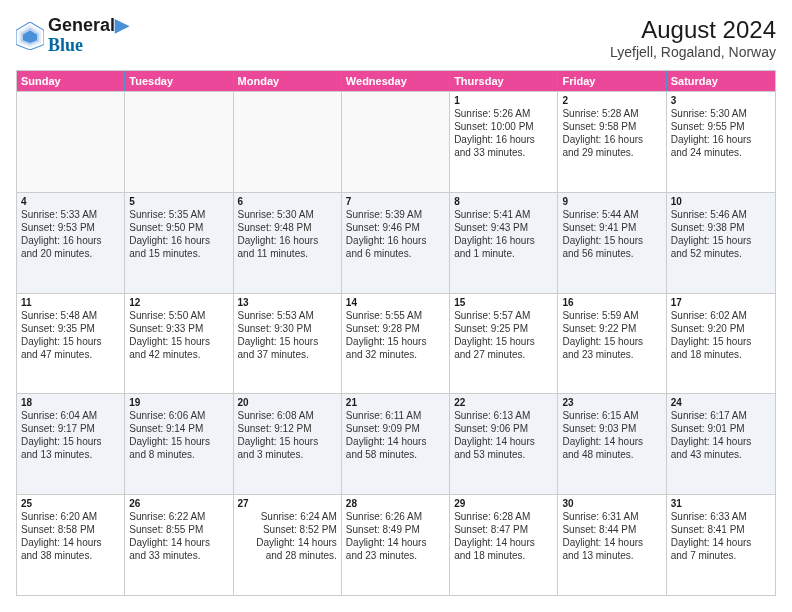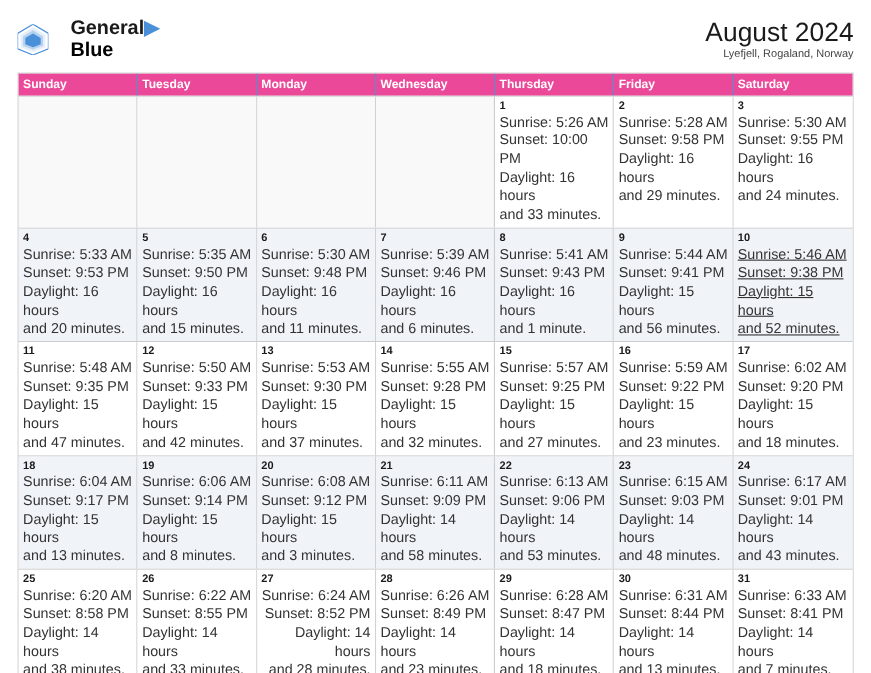--- a/index.html
+++ b/index.html
@@ -19,21 +19,21 @@
     }
     .header {
       display: flex;
       justify-content: space-between;
       align-items: flex-start;
       margin-bottom: 10px;
     }
     .logo {
       display: flex;
       align-items: center;
-      gap: 20px;
+      gap: 4px;
     }
     .logo-text {
       font-size: 18px;
       font-weight: bold;
       color: #1a1a1a;
       line-height: 1.1;
     }
     .logo-text span {
       color: #4a90d9;
     }
@@ -43,21 +43,21 @@
     }
     .title-block {
       text-align: right;
     }
     .main-title {
       font-size: 24px;
       font-weight: normal;
       color: #1a1a1a;
     }
     .subtitle {
-      font-size: 10px;
+      font-size: 14px;
       color: #444;
     }
     .calendar {
       flex: 1;
       display: flex;
       flex-direction: column;
       border: 1px solid #ccc;
     }
     .cal-header {
       display: grid;
@@ -95,40 +95,40 @@
     .cal-cell:last-child { border-right: none; }
     .cal-cell.empty { background: #f9f9f9; }
     .cal-cell.shaded { background: #f0f4f8; }
     .day-num {
       font-size: 10px;
       font-weight: bold;
       color: #1a1a1a;
       margin-bottom: 1px;
     }
     .day-info {
-      font-size: 13px;
+      font-size: 10px;
       color: #333;
       line-height: 1.3;
     }
   </style>
 </head>
 <body>
 
 <div class="page">
   <div class="header">
     <div class="logo">
       <svg class="logo-icon" viewBox="0 0 40 40">
         <polygon points="20,4 36,14 36,30 20,36 4,30 4,14" fill="#4a90d9" opacity="0.15"></polygon>
         <polygon points="20,8 33,16 33,28 20,33 7,28 7,16" fill="#4a90d9" opacity="0.3"></polygon>
         <polygon points="20,12 30,18 30,26 20,30 10,26 10,18" fill="#4a90d9"></polygon>
         <polygon points="20,0 40,12 40,32 20,40 0,32 0,12" fill="none" stroke="#4a90d9" stroke-width="1.5"></polygon>
       </svg>
       <div class="logo-text">
         <div>General<span>▶</span></div>
-        <div style="color:#000000;">Blue</div>
+        <div style="color:#0369a1;font-family:Liberation Serif, serif;">Blue</div>
       </div>
     </div>
     <div class="title-block">
       <div class="main-title">August 2024</div>
       <div class="subtitle">Lyefjell, Rogaland, Norway</div>
     </div>
   </div>
 
   <div class="calendar">
     <div class="cal-header">
@@ -206,21 +206,21 @@
           </div>
           <div class="cal-cell shaded">
             <div class="day-num">9</div>
             <div class="day-info" style="white-space: pre-line;">Sunrise: 5:44 AM
 Sunset: 9:41 PM
 Daylight: 15 hours
 and 56 minutes.</div>
           </div>
           <div class="cal-cell shaded">
             <div class="day-num">10</div>
-            <div class="day-info" style="white-space: pre-line; text-decoration: underline;">Sunrise: 5:46 AM
+            <div class="day-info" style="white-space: pre-line;">Sunrise: 5:46 AM
 Sunset: 9:38 PM
 Daylight: 15 hours
 and 52 minutes.</div>
           </div>
         </div>
         <div class="cal-row">
           <div class="cal-cell">
             <div class="day-num">11</div>
             <div class="day-info" style="white-space: pre-line;">Sunrise: 5:48 AM
 Sunset: 9:35 PM

